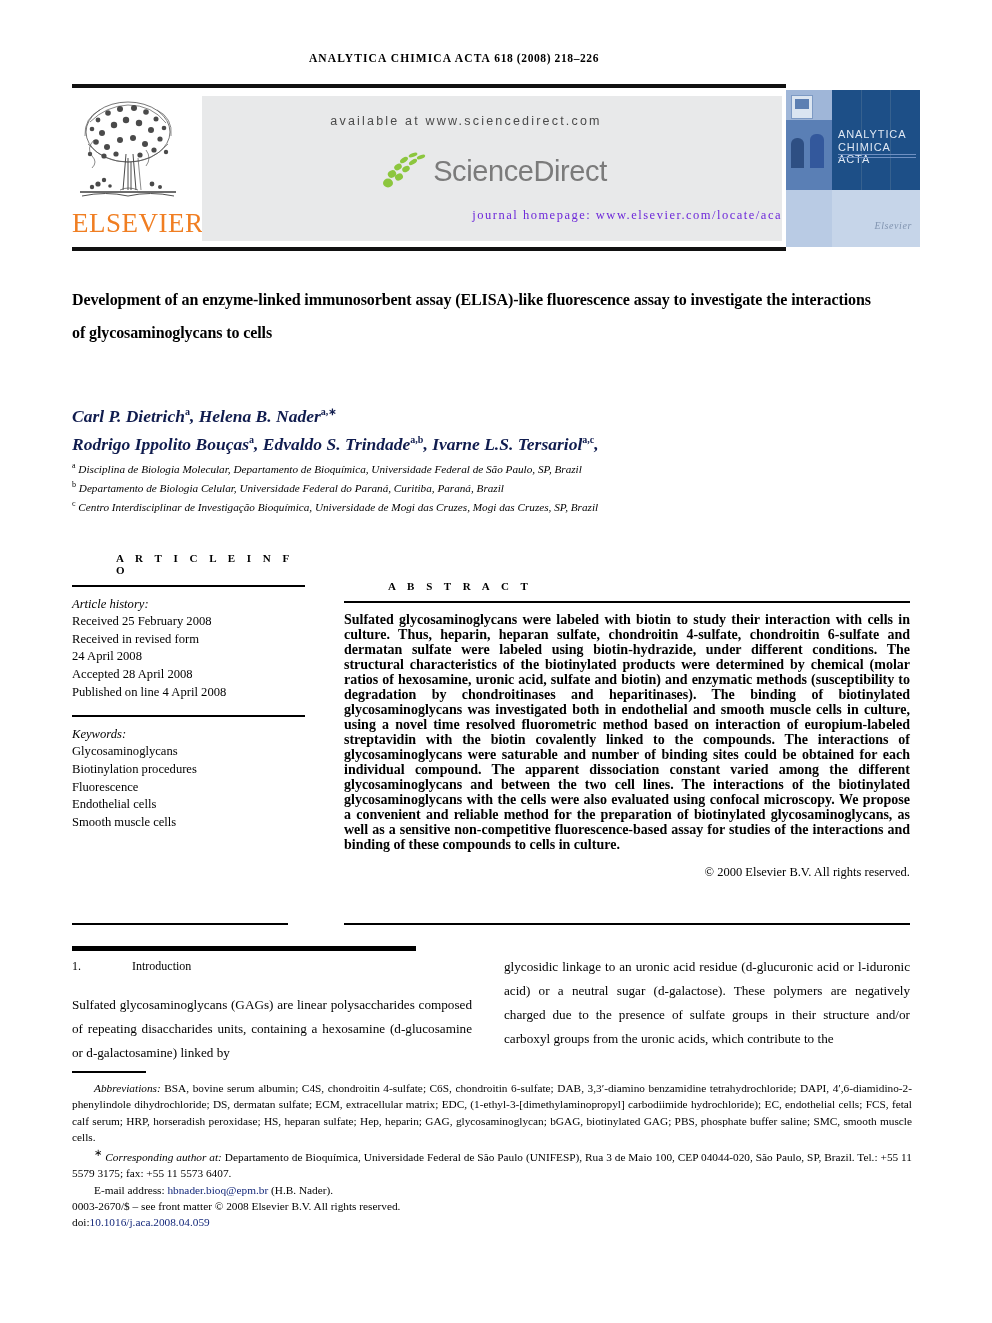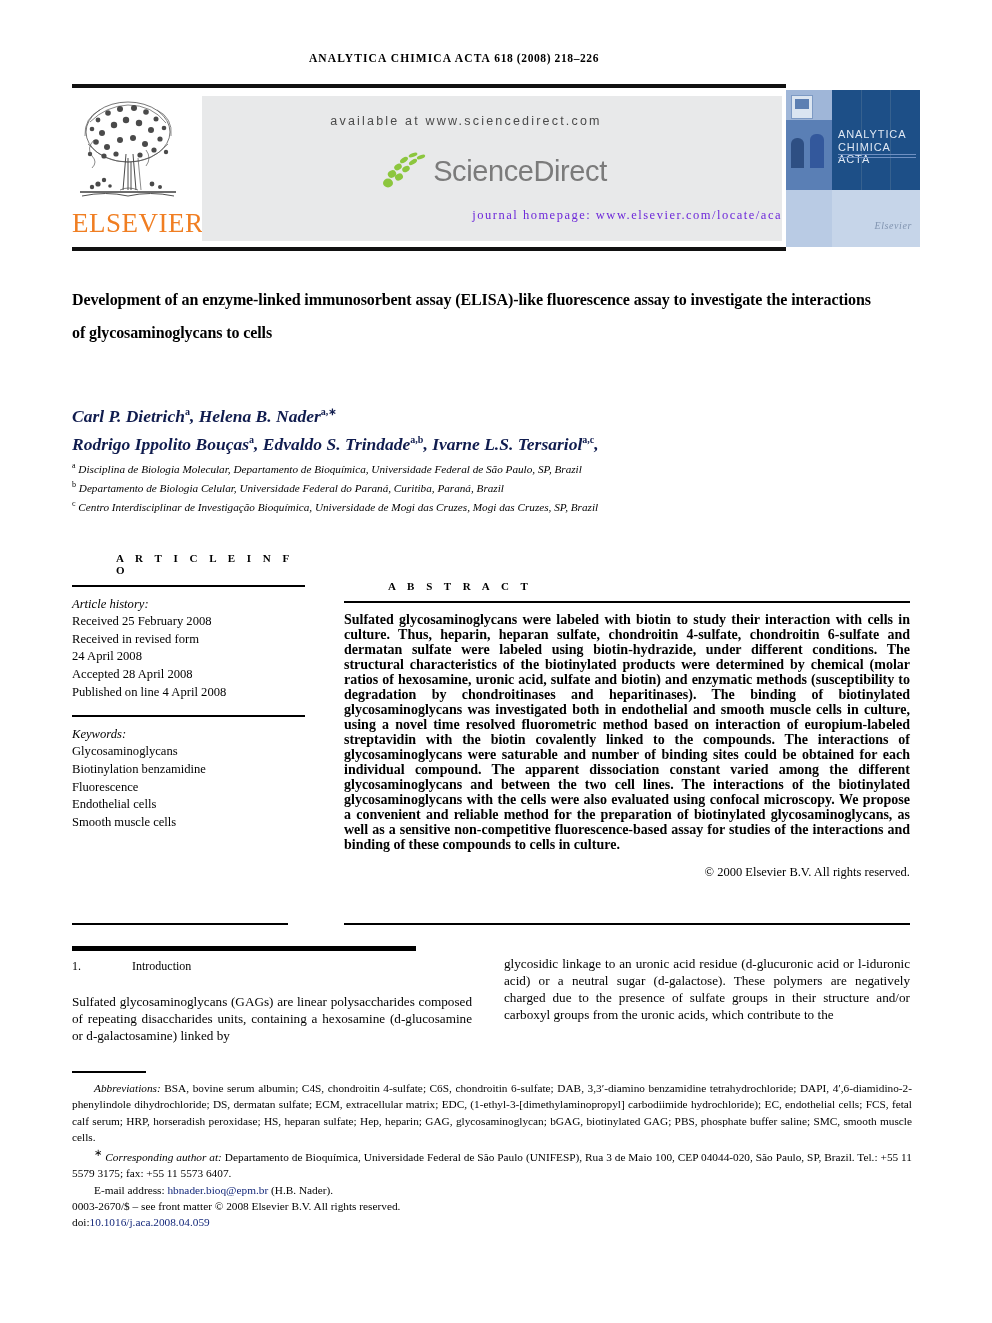--- a/index.html
+++ b/index.html
@@ -157,21 +157,21 @@
   
   .body-l{position:absolute;left:72px;top:955px;width:400px;}
   .body-r{position:absolute;left:504px;top:955px;width:406px;}
   .h2{
     font-family:"Liberation Serif",serif;
     font-weight:400;font-size:12px;line-height:22px;margin:0 0 16px 0;
   }
   .h2 .num{display:inline-block;width:60px;}
   .bodytxt{
     font-family:"Liberation Serif",serif;
-    font-size:13.2px;line-height:17px;text-align:justify;
+    font-size:13.2px;line-height:24px;text-align:justify;
   }
 
   
   .fn-rule{position:absolute;left:72px;top:1071px;width:74px;height:2px;background:#000;}
   .footnotes{
     position:absolute;left:72px;top:1080px;width:840px;
     font-family:"Liberation Serif",serif;
     font-size:11.3px;line-height:16.3px;text-align:justify;
   }
   .footnotes p{margin:0;}
@@ -324,21 +324,21 @@
       <div>Received 25 February 2008</div>
       <div>Received in revised form</div>
       <div>24 April 2008</div>
       <div>Accepted 28 April 2008</div>
       <div>Published on line 4 April 2008</div>
     </div>
     <div class="hr-thin2"></div>
     <div class="infotxt">
       <div class="lbl">Keywords:</div>
       <div>Glycosaminoglycans</div>
-      <div>Biotinylation benzamidine</div>
+      <div>Biotinylation procedures</div>
       <div>Fluorescence</div>
       <div>Endothelial cells</div>
       <div>Smooth muscle cells</div>
     </div>
   </div>
 
   <div class="col-abs">
     <div class="secthead">A B S T R A C T</div>
     <div class="hr-thin"></div>
     <div class="abstxt">Sulfated glycosaminoglycans were labeled with biotin to study their interaction with cells in culture. Thus, heparin, heparan sulfate, chondroitin 4-sulfate, chondroitin 6-sulfate and dermatan sulfate were labeled using biotin-hydrazide, under different conditions. The structural characteristics of the biotinylated products were determined by chemical (molar ratios of hexosamine, uronic acid, sulfate and biotin) and enzymatic methods (susceptibility to degradation by chondroitinases and heparitinases). The binding of biotinylated glycosaminoglycans was investigated both in endothelial and smooth muscle cells in culture, using a novel time resolved fluorometric method based on interaction of europium-labeled streptavidin with the biotin covalently linked to the compounds. The interactions of glycosaminoglycans were saturable and number of binding sites could be obtained for each individual compound. The apparent dissociation constant varied among the different glycosaminoglycans and between the two cell lines. The interactions of the biotinylated glycosaminoglycans with the cells were also evaluated using confocal microscopy. We propose a convenient and reliable method for the preparation of biotinylated glycosaminoglycans, as well as a sensitive non-competitive fluorescence-based assay for studies of the interactions and binding of these compounds to cells in culture.</div>

